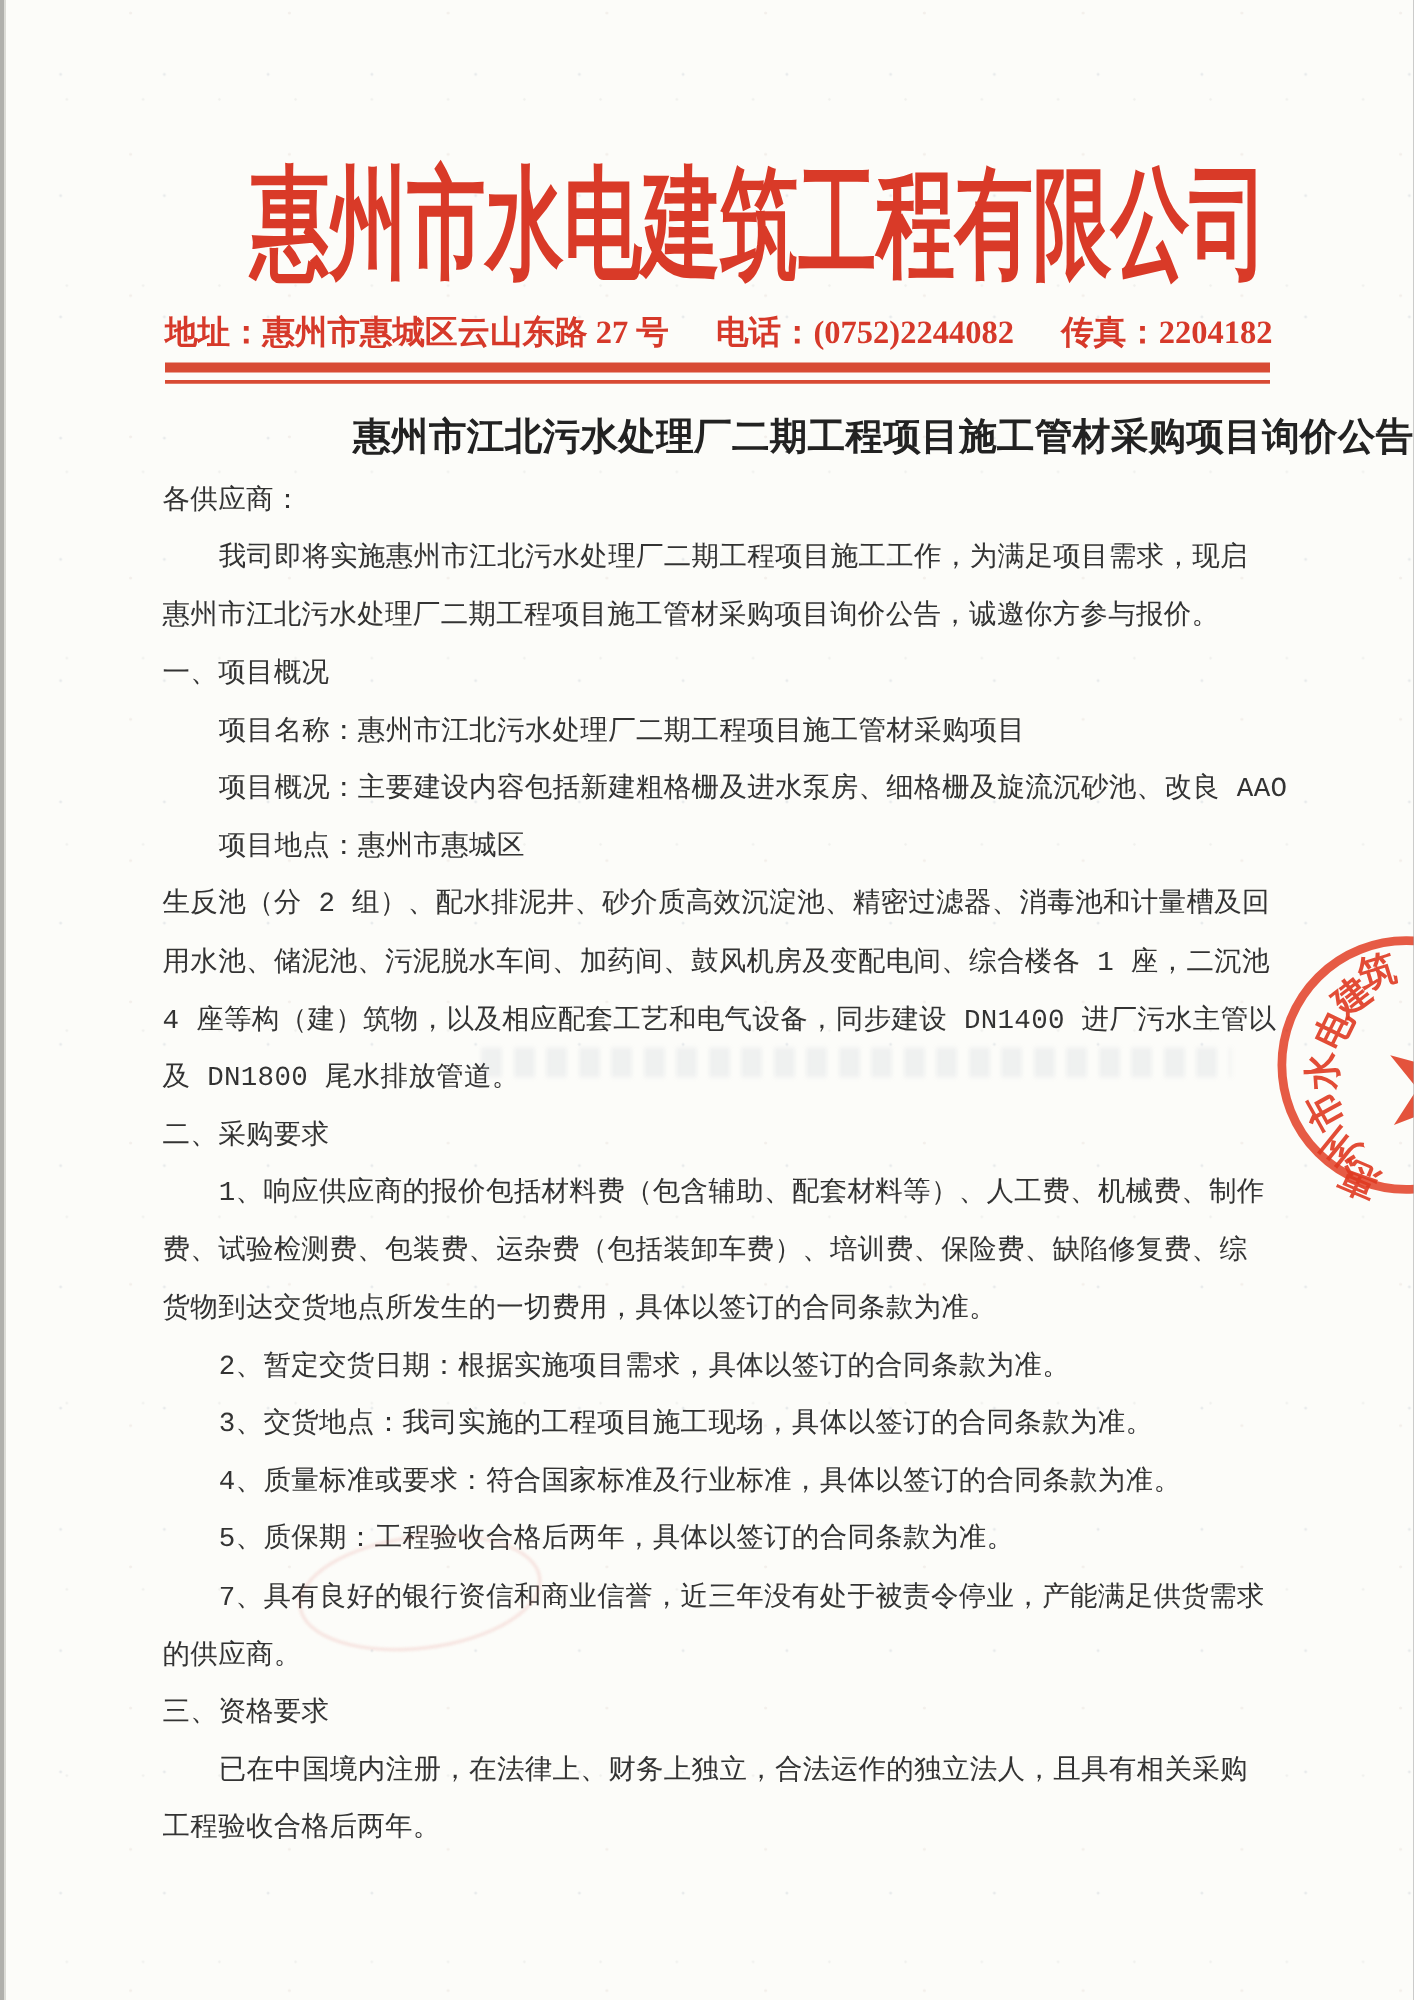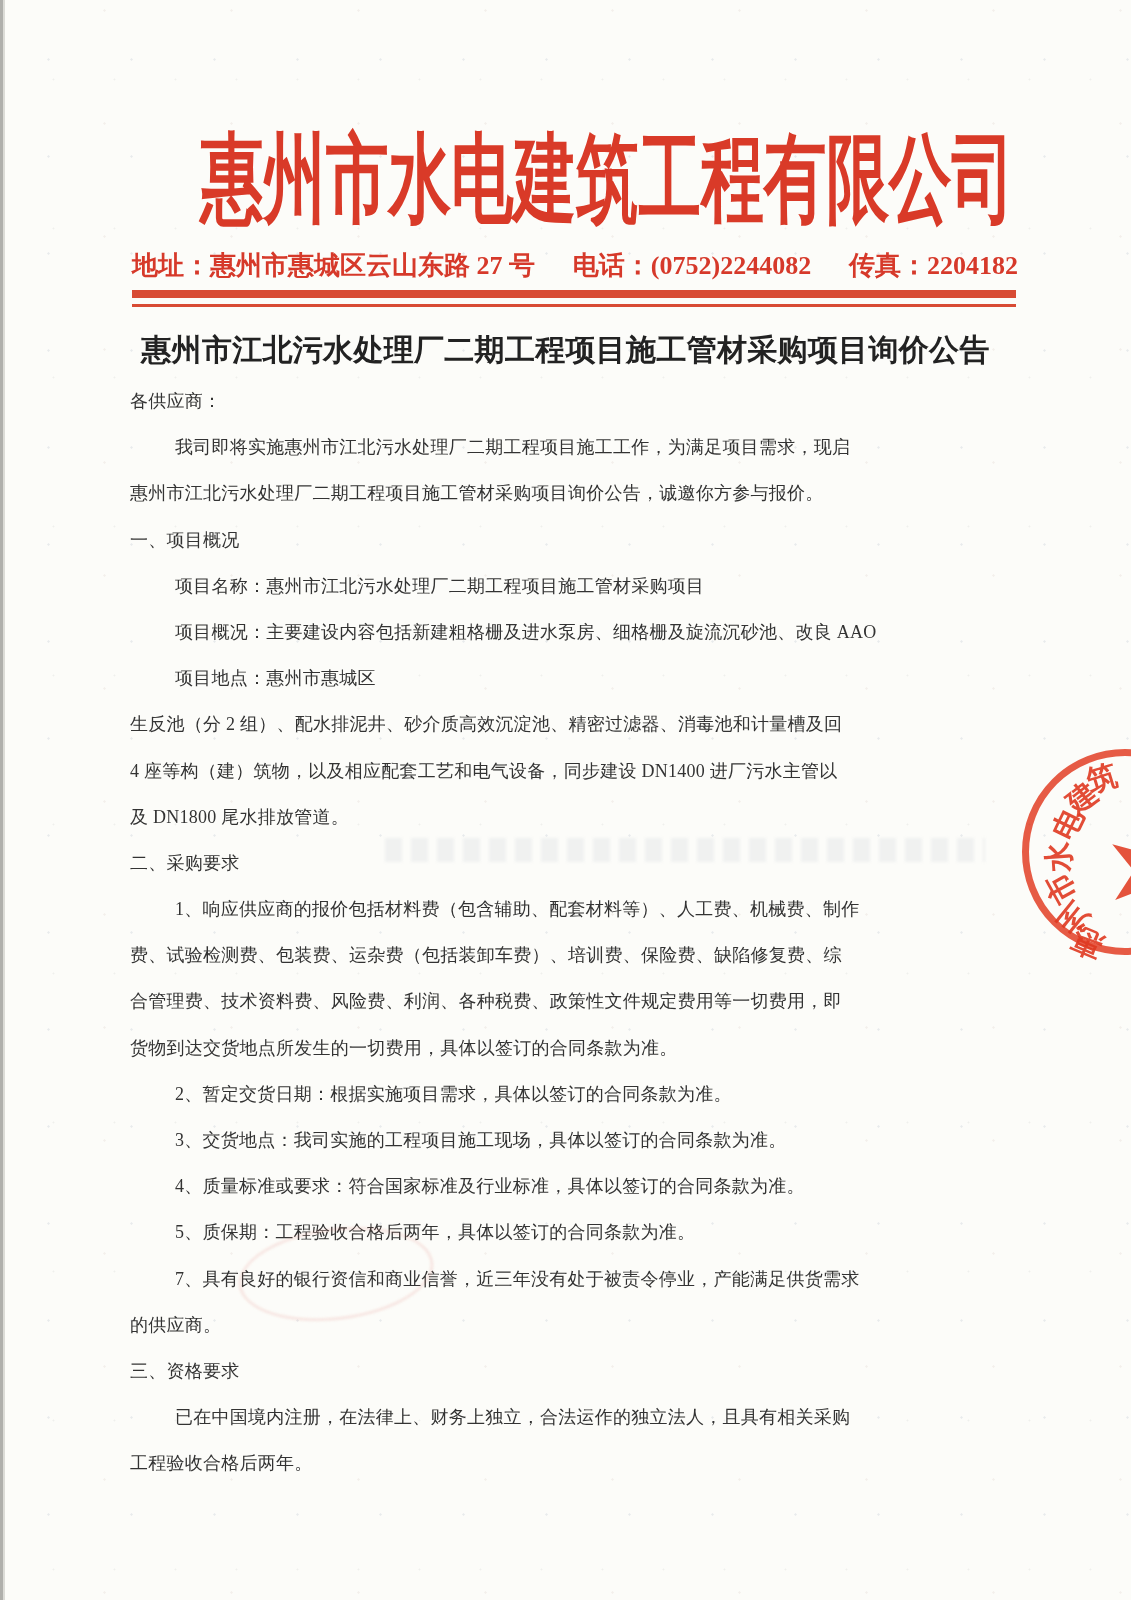--- a/index.html
+++ b/index.html
@@ -35,26 +35,26 @@
     display:flex;justify-content:space-between;
     font-size:26px;line-height:34px;font-weight:bold;color:#d6392a;
     white-space:nowrap;
     align-items:flex-end;
   }
   .rule-thick{position:absolute;top:290px;left:132px;width:884px;height:8px;background:#d84b34;}
   .rule-thin{position:absolute;top:304px;left:132px;width:884px;height:3px;background:#d84b34;}
   
   .doc-title{
     position:absolute;top:331px;left:0;width:1131px;
-    text-align:center;font-size:30px;line-height:38px;font-weight:bold;
+    text-align:right;font-size:30px;line-height:38px;font-weight:bold;
     color:#222;letter-spacing:0.3px;white-space:nowrap;
   }
   .body-text{
     position:absolute;top:378px;left:130px;width:886px;
-    font-size:18px;color:#333;letter-spacing:0.25px;
+    font-size:22px;color:#333;letter-spacing:0.25px;font-family:Liberation Mono, monospace;
   }
   .bl{height:46.2px;line-height:46.2px;white-space:nowrap;}
   .bl.ind{padding-left:45px;}
   
   .bleed-text{
     position:absolute;top:838px;left:385px;width:600px;height:24px;
     background:repeating-linear-gradient(90deg,rgba(130,145,168,0.10) 0 17px,rgba(130,145,168,0) 17px 26px);
     filter:blur(1.6px);
   }
   .bleed-arc{
@@ -109,26 +109,26 @@
 
   <div class="body-text">
     <div class="bl">各供应商：</div>
     <div class="bl ind">我司即将实施惠州市江北污水处理厂二期工程项目施工工作，为满足项目需求，现启</div>
     <div class="bl">惠州市江北污水处理厂二期工程项目施工管材采购项目询价公告，诚邀你方参与报价。</div>
     <div class="bl">一、项目概况</div>
     <div class="bl ind">项目名称：惠州市江北污水处理厂二期工程项目施工管材采购项目</div>
     <div class="bl ind">项目概况：主要建设内容包括新建粗格栅及进水泵房、细格栅及旋流沉砂池、改良 AAO</div>
     <div class="bl ind">项目地点：惠州市惠城区</div>
     <div class="bl">生反池（分 2 组）、配水排泥井、砂介质高效沉淀池、精密过滤器、消毒池和计量槽及回</div>
+    <div class="bl">用水池、储泥池、污泥脱水车间、加药间、鼓风机房及变配电间、综合楼各 1 座，二沉池</div>
     <div class="bl">4 座等构（建）筑物，以及相应配套工艺和电气设备，同步建设 DN1400 进厂污水主管以</div>
     <div class="bl">及 DN1800 尾水排放管道。</div>
     <div class="bl">二、采购要求</div>
     <div class="bl ind">1、响应供应商的报价包括材料费（包含辅助、配套材料等）、人工费、机械费、制作</div>
     <div class="bl">费、试验检测费、包装费、运杂费（包括装卸车费）、培训费、保险费、缺陷修复费、综</div>
-    <div class="bl">合管理费、技术资料费、风险费、利润、各种税费、政策性文件规定费用等一切费用，即</div>
     <div class="bl">货物到达交货地点所发生的一切费用，具体以签订的合同条款为准。</div>
     <div class="bl ind">2、暂定交货日期：根据实施项目需求，具体以签订的合同条款为准。</div>
     <div class="bl ind">3、交货地点：我司实施的工程项目施工现场，具体以签订的合同条款为准。</div>
     <div class="bl ind">4、质量标准或要求：符合国家标准及行业标准，具体以签订的合同条款为准。</div>
     <div class="bl ind">5、质保期：工程验收合格后两年，具体以签订的合同条款为准。</div>
     <div class="bl ind">7、具有良好的银行资信和商业信誉，近三年没有处于被责令停业，产能满足供货需求</div>
     <div class="bl">的供应商。</div>
     <div class="bl">三、资格要求</div>
     <div class="bl ind">已在中国境内注册，在法律上、财务上独立，合法运作的独立法人，且具有相关采购</div>
     <div class="bl">工程验收合格后两年。</div>

